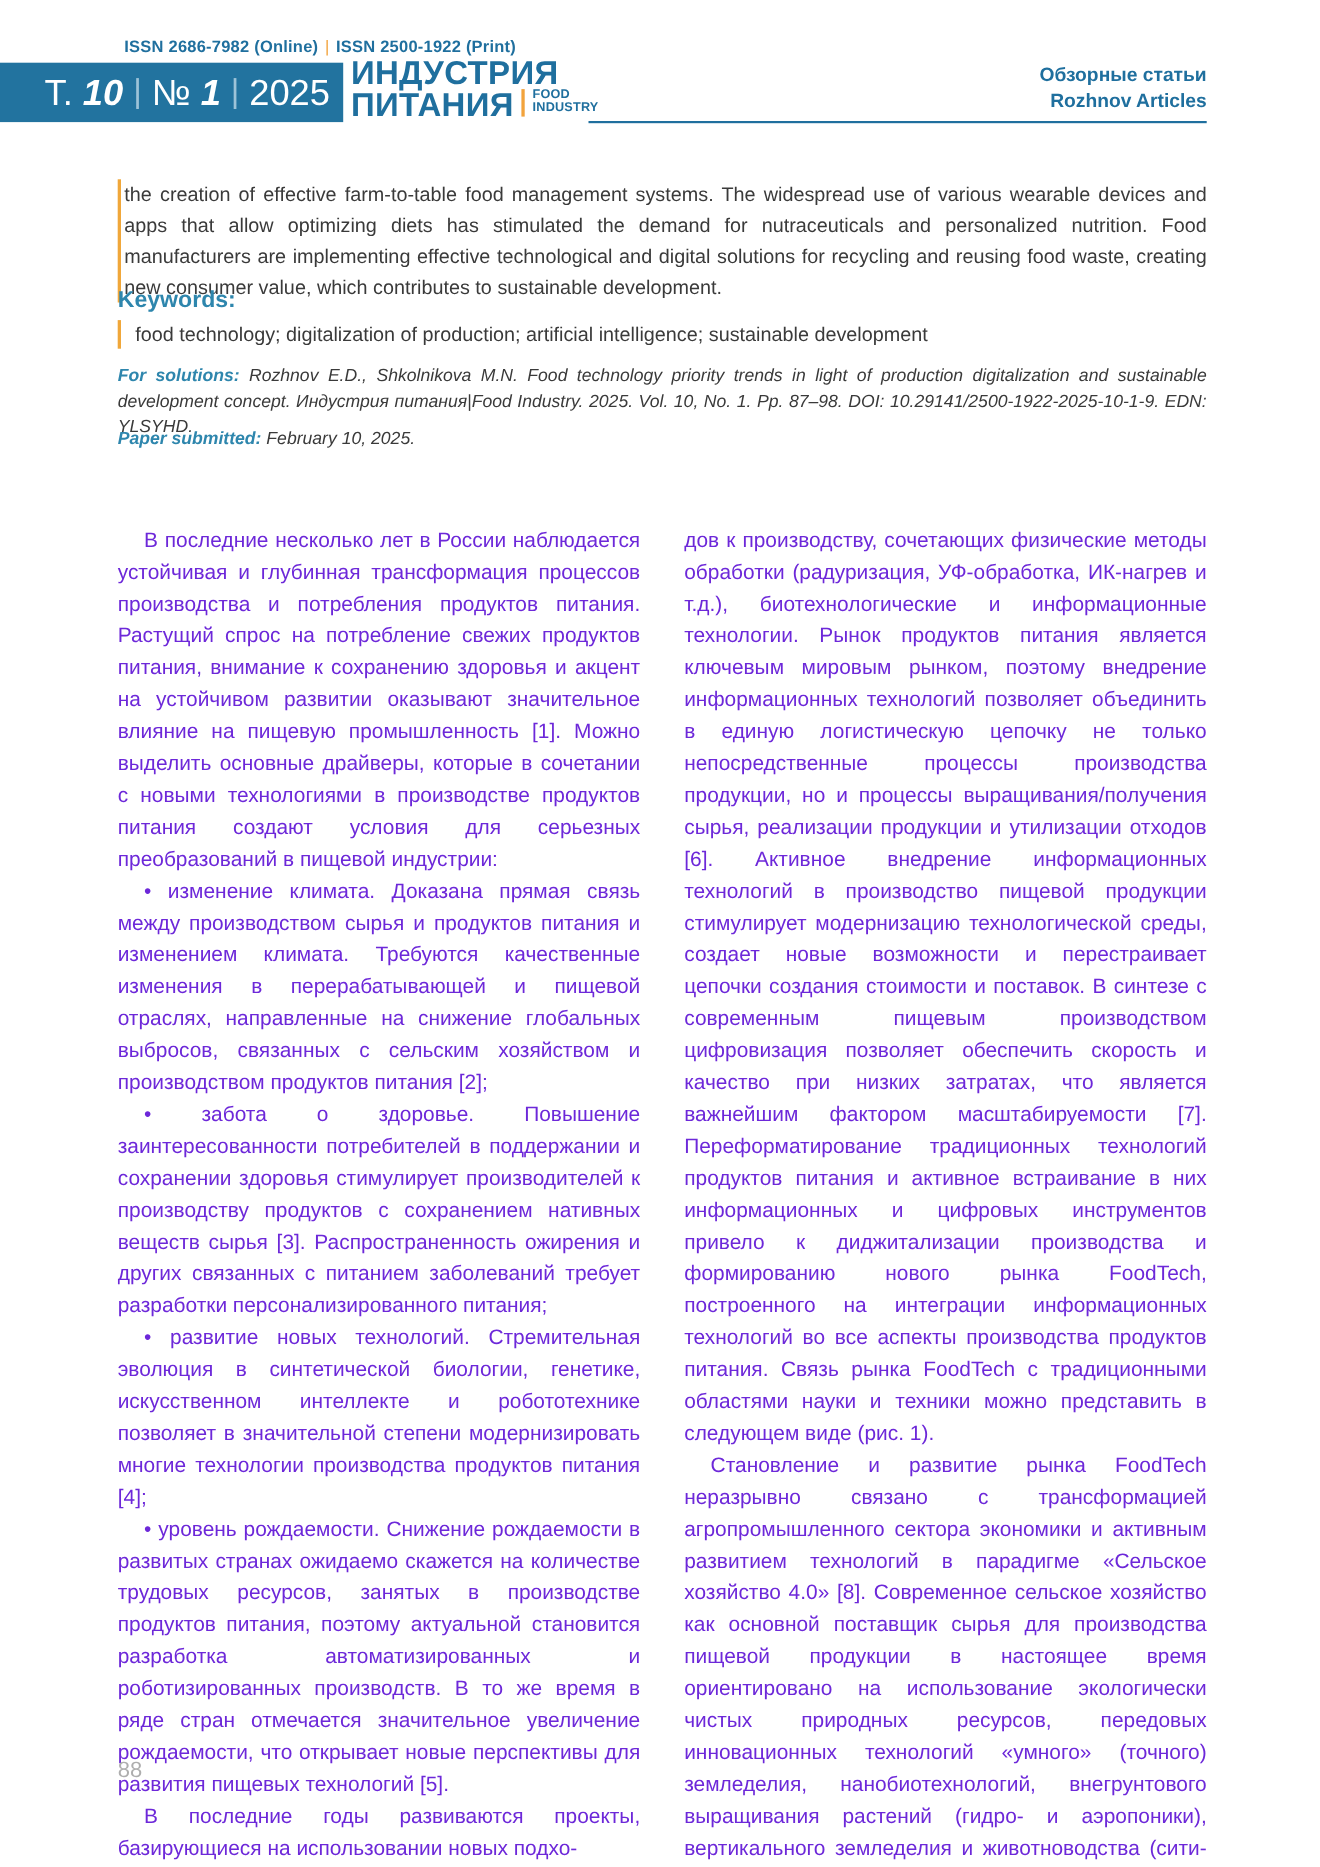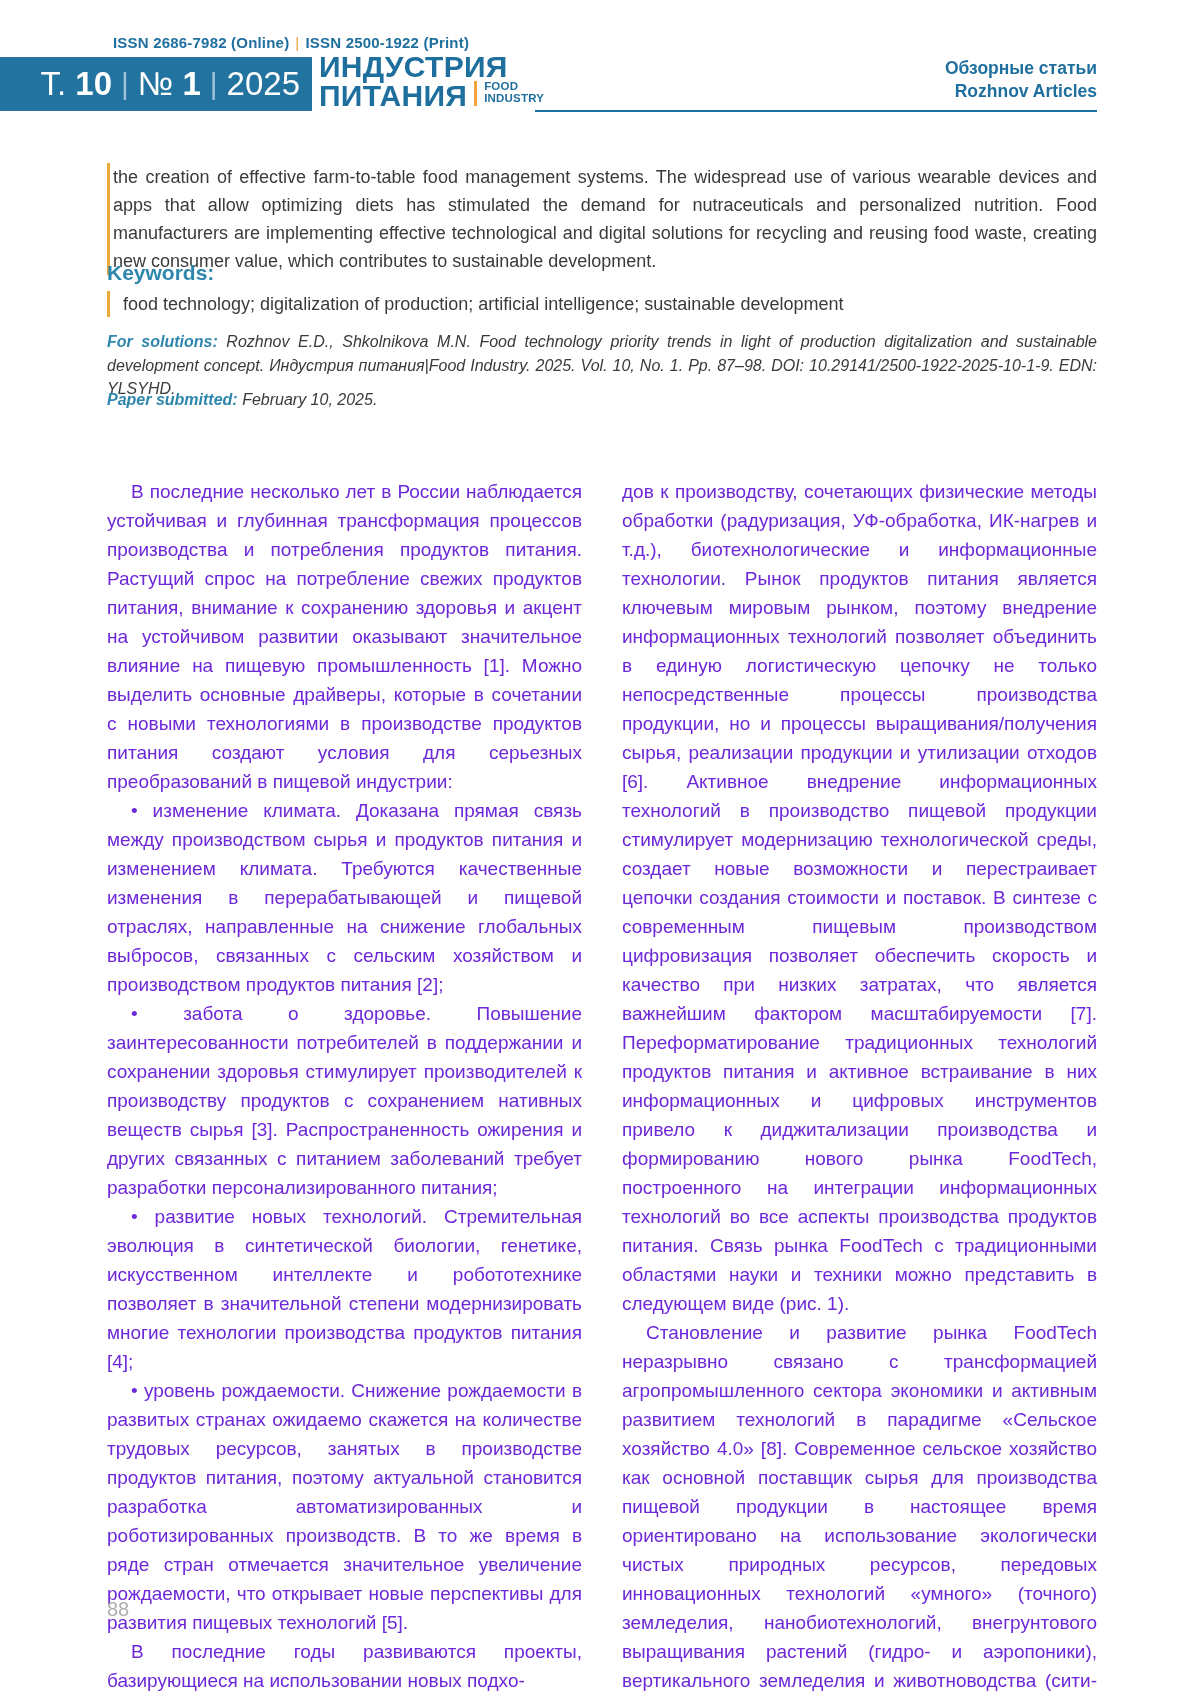--- a/index.html
+++ b/index.html
@@ -23,21 +23,21 @@
 
   .vol-box {
     position: absolute; left: 0; top: 57px;
     width: 312px; height: 54px;
     background: #22739f;
     color: #ffffff;
     display: flex; align-items: center; justify-content: flex-end;
     padding-right: 12px;
     font-size: 33px;
   }
-  .vol-box .num { font-weight: 700; }
+  .vol-box .num { font-weight: 700; font-style: italic; }
   .vol-box .vol-sep { color: #9dc3d8; font-weight: 300; padding: 0 9px; font-size: 30px; }
 
   .journal-title {
     position: absolute; left: 319px; top: 52px;
     color: #1f6f9e;
   }
   .title-line1, .title-line2-row { line-height: 29px; }
   .title-ru {
     font-size: 30px; font-weight: 800; letter-spacing: 0.3px;
   }

